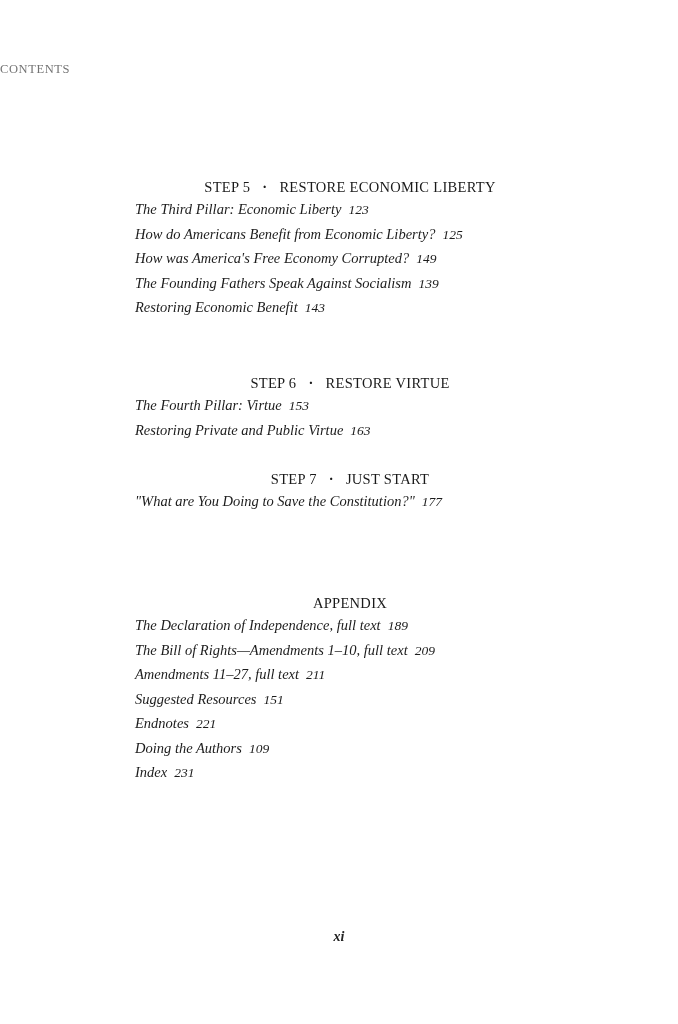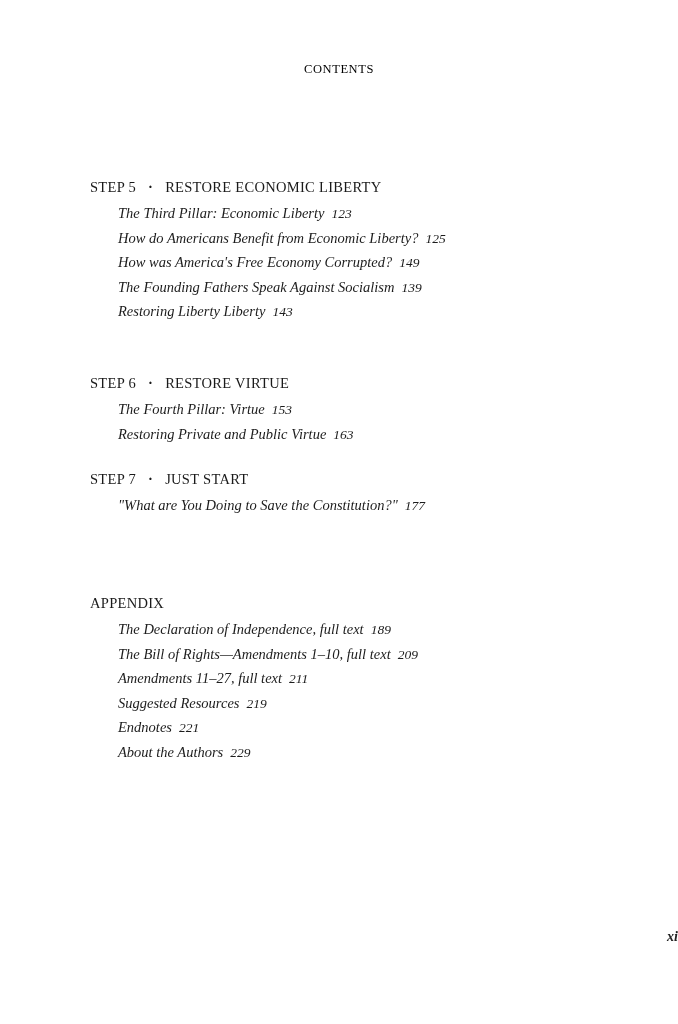--- a/index.html
+++ b/index.html
@@ -13,85 +13,85 @@
       position: relative;
       overflow: hidden;
       font-family: "Liberation Serif", "DejaVu Serif", serif;
       color: #1c1c1c;
     }
     .running-head {
       position: absolute;
       top: 62px;
       left: 0;
       width: 678px;
-      text-align: center;
       font-size: 12.5px;
       letter-spacing: 0.6px;
-      color: #000000;
+      color: #737373;
     }
     .section {
       position: absolute;
       left: 90px;
       width: 520px;
     }
     .section-head {
       font-size: 14.5px;
       letter-spacing: 0.3px;
       height: 25px;
       line-height: 25px;
       white-space: nowrap;
       color: #1a1a1a;
+      text-align: center;
     }
     .section-head .step-num {
       font-size: 14.5px;
     }
     .section-head .dot {
       display: inline-block;
       margin: 0 12px 0 12px;
       font-weight: bold;
     }
     .entry {
-      margin-left: 28px;
+      margin-left: 45px;
       height: 24.5px;
-      line-height: 26px;
+      line-height: 19px;
       font-style: italic;
       font-size: 14.5px;
       white-space: nowrap;
       color: #1c1c1c;
     }
     .entry .page {
       margin-left: 7px;
       font-size: 13.5px;
     }
     .folio {
       position: absolute;
       top: 929px;
       left: 0;
       width: 678px;
-      text-align: right;
+      text-align: center;
       font-style: italic;
       font-weight: bold;
       font-size: 14px;
       color: #222;
     }
   </style>
 </head>
 <body>
 
 <div class="running-head">CONTENTS</div>
 
 <div class="section" style="top:175px;">
   <div class="section-head">
     <span class="step-num">STEP 5</span><span class="dot">·</span><span>RESTORE ECONOMIC LIBERTY</span>
   </div>
   <div class="entry"><span>The Third Pillar: Economic Liberty</span><span class="page">123</span></div>
   <div class="entry"><span>How do Americans Benefit from Economic Liberty?</span><span class="page">125</span></div>
   <div class="entry"><span>How was America's Free Economy Corrupted?</span><span class="page">149</span></div>
   <div class="entry"><span>The Founding Fathers Speak Against Socialism</span><span class="page">139</span></div>
-  <div class="entry"><span>Restoring Liberty Liberty</span><span class="page">143</span></div>
+  <div class="entry"><span>Restoring Economic Benefit</span><span class="page">143</span></div>
 </div>
 
 <div class="section" style="top:371px;">
   <div class="section-head">
     <span class="step-num">STEP 6</span><span class="dot">·</span><span>RESTORE VIRTUE</span>
   </div>
   <div class="entry"><span>The Fourth Pillar: Virtue</span><span class="page">153</span></div>
   <div class="entry"><span>Restoring Private and Public Virtue</span><span class="page">163</span></div>
 </div>
 
@@ -102,18 +102,19 @@
   <div class="entry"><span>"What are You Doing to Save the Constitution?"</span><span class="page">177</span></div>
 </div>
 
 <div class="section" style="top:591px;">
   <div class="section-head">
     <span>APPENDIX</span>
   </div>
   <div class="entry"><span>The Declaration of Independence, full text</span><span class="page">189</span></div>
   <div class="entry"><span>The Bill of Rights—Amendments 1–10, full text</span><span class="page">209</span></div>
   <div class="entry"><span>Amendments 11–27, full text</span><span class="page">211</span></div>
-  <div class="entry"><span>Suggested Resources</span><span class="page">219</span></div>
+  <div class="entry"><span>Suggested Resources</span><span class="page">151</span></div>
   <div class="entry"><span>Endnotes</span><span class="page">221</span></div>
-  <div class="entry"><span>About the Authors</span><span class="page">229</span></div>
+  <div class="entry"><span>Doing the Authors</span><span class="page">109</span></div>
+  <div class="entry"><span>Index</span><span class="page">231</span></div>
 </div>
 
 <div class="folio">xi</div>
 
 </body></html>

